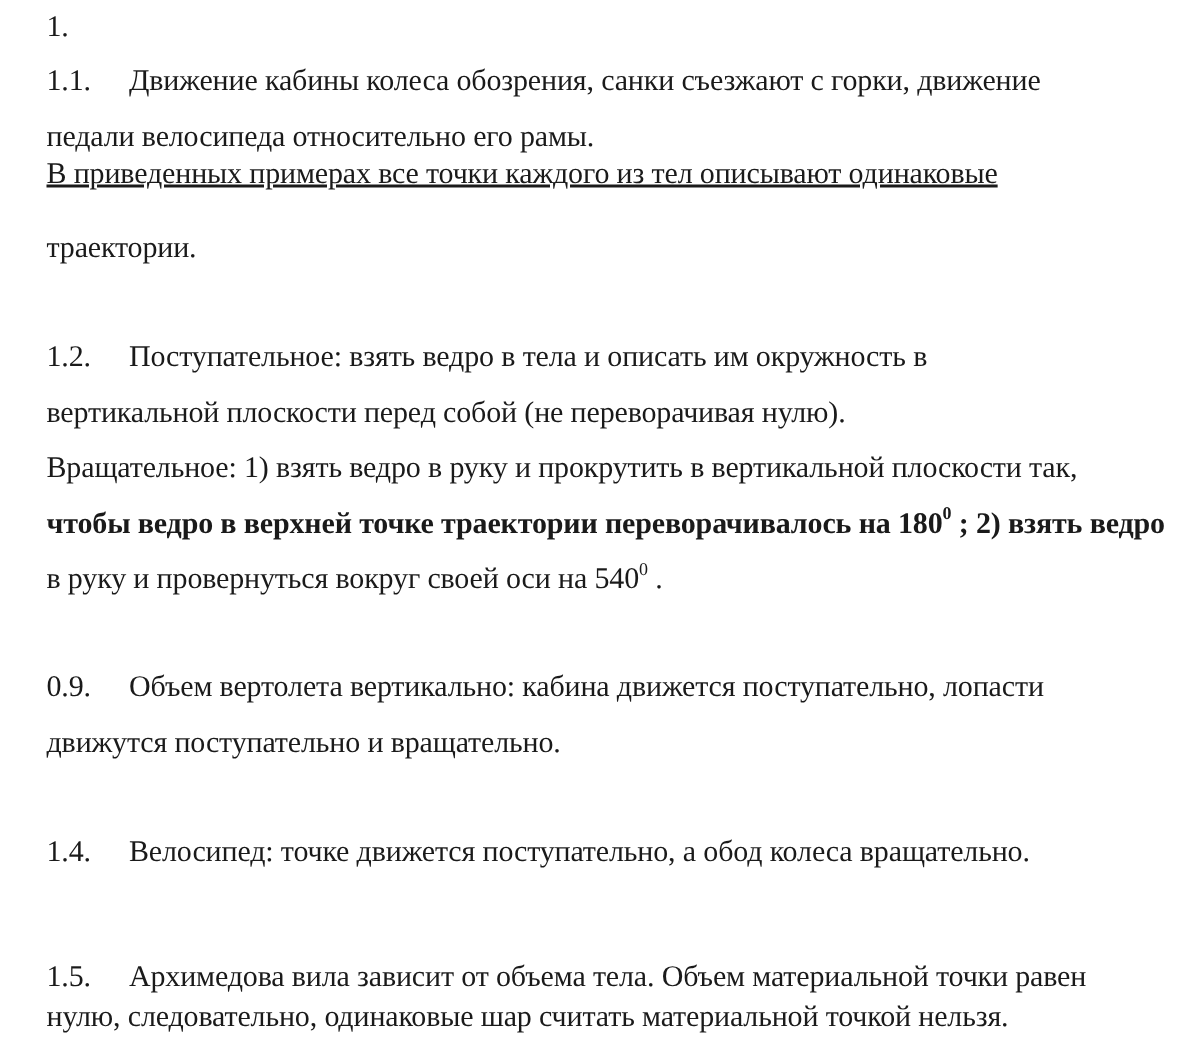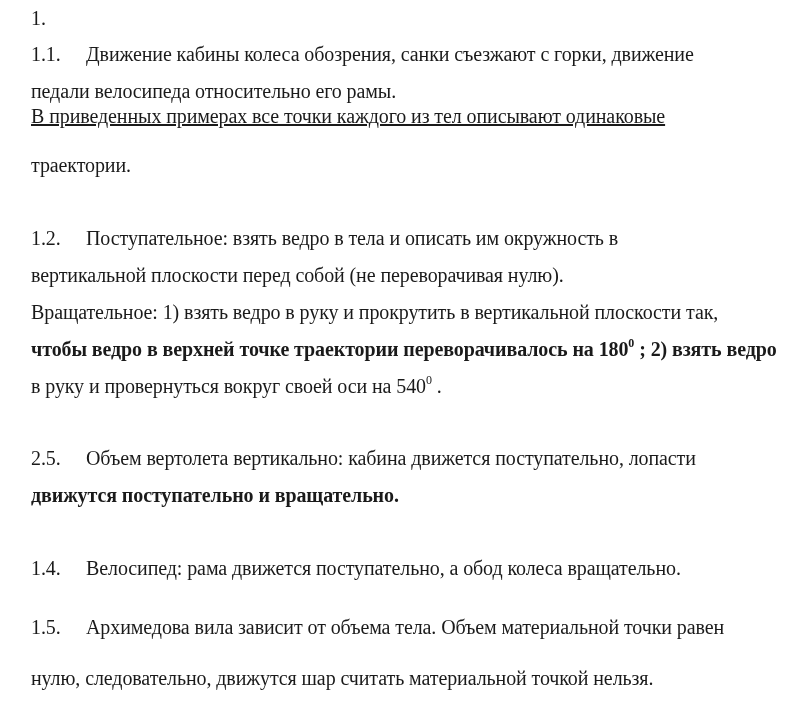--- a/index.html
+++ b/index.html
@@ -59,26 +59,26 @@
   <div class="line" style="top:263px;">вертикальной плоскости перед собой (не переворачивая нулю).</div>
   <div class="line" style="top:300px;">Вращательное: 1) взять ведро в руку и прокрутить в вертикальной плоскости так,</div>
   <div class="line" style="top:337px;font-weight:bold;">
     <span>чтобы ведро в верхней точке траектории переворачивалось на 180</span><sup>0</sup><span> ; 2) взять ведро</span>
   </div>
   <div class="line" style="top:374px;">
     <span>в руку и провернуться вокруг своей оси на 540</span><sup>0</sup><span> .</span>
   </div>
 
   <div class="line" style="top:446px;">
-    <span class="num">2.5.</span><span>Объем вертолета вертикально: кабина движется поступательно, лопасти</span>
+    <span class="num">0.9.</span><span>Объем вертолета вертикально: кабина движется поступательно, лопасти</span>
   </div>
-  <div class="line" style="top:483px;font-weight:bold;">движутся поступательно и вращательно.</div>
+  <div class="line" style="top:483px;">движутся поступательно и вращательно.</div>
 
   <div class="line" style="top:556px;">
-    <span class="num">1.4.</span><span>Велосипед: рама движется поступательно, а обод колеса вращательно.</span>
+    <span class="num">1.4.</span><span>Велосипед: точке движется поступательно, а обод колеса вращательно.</span>
   </div>
 
-  <div class="line" style="top:615px;">
+  <div class="line" style="top:639px;">
     <span class="num">1.5.</span><span>Архимедова вила зависит от объема тела. Объем материальной точки равен</span>
   </div>
-  <div class="line" style="top:666px;">нулю, следовательно, движутся шар считать материальной точкой нельзя.</div>
+  <div class="line" style="top:666px;">нулю, следовательно, одинаковые шар считать материальной точкой нельзя.</div>
 
 </div>
 
 </body></html>

